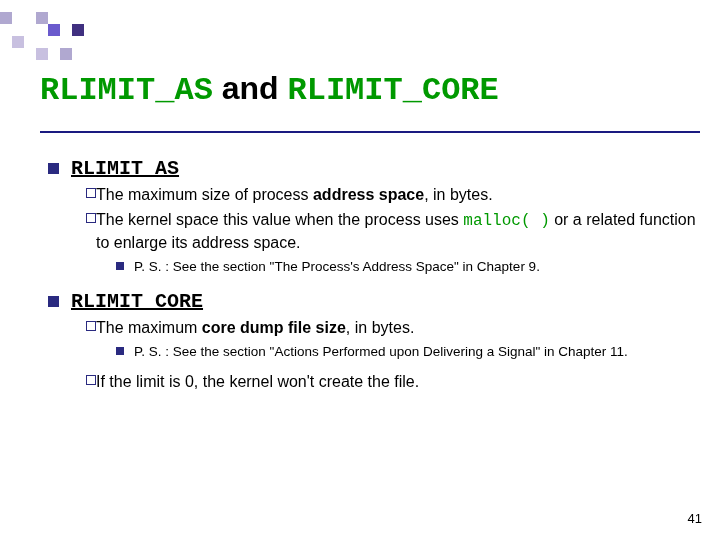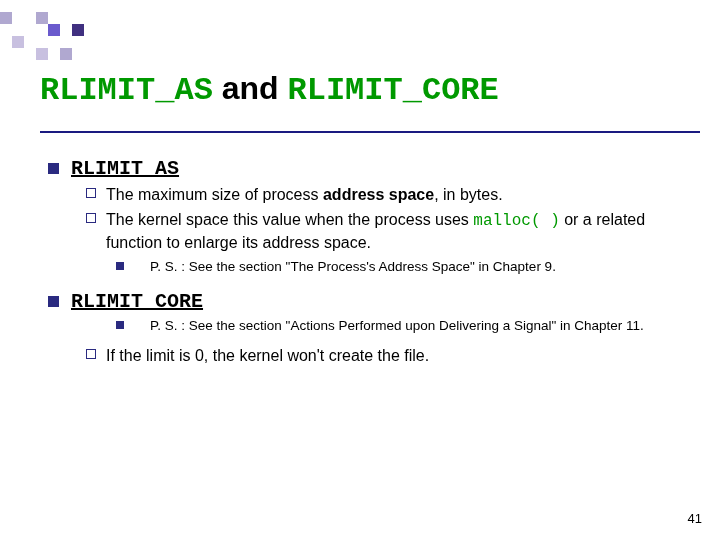--- a/index.html
+++ b/index.html
@@ -33,26 +33,26 @@
     color: #000;
     border-bottom: 2px solid #1a1a80;
     padding-bottom: 22px;
     margin-bottom: 24px;
   }
   .title .code-t { font-family: "Courier New", monospace; color: #009900; font-weight: bold; }
   .lvl1 { margin-left: 8px; margin-bottom: 14px; }
   .lvl1-head { display: flex; align-items: baseline; gap: 12px; margin-bottom: 4px; }
   .sq-bullet { width: 11px; height: 11px; background: #2a2a80; display: inline-block; flex-shrink: 0; margin-top: 5px; }
   .lvl1-text { font-family: "Courier New", monospace; font-size: 20px; font-weight: bold; text-decoration: underline; color: #000; }
-  .lvl2 { margin-left: 38px; margin-bottom: 3px; display: flex; gap: 10px; }
+  .lvl2 { margin-left: 38px; margin-bottom: 3px; display: flex; }
   .sq-open { width: 10px; height: 10px; border: 1.5px solid #2a2a80; display: inline-block; flex-shrink: 0; margin-top: 4px; }
   .lvl2-text { font-size: 16px; line-height: 1.35; color: #000; }
   .lvl2-text b { font-weight: bold; }
   .lvl2-text .code-i { font-family: "Courier New", monospace; color: #009900; font-weight: normal; }
-  .lvl3 { margin-left: 68px; margin-top: 4px; margin-bottom: 10px; display: flex; gap: 26px; }
+  .lvl3 { margin-left: 68px; margin-top: 4px; margin-bottom: 10px; display: flex; gap: 10px; }
   .sq-small { width: 8px; height: 8px; background: #2a2a80; display: inline-block; flex-shrink: 0; margin-top: 4px; }
   .lvl3-text { font-size: 13.5px; line-height: 1.35; color: #000; }
   .pagenum {
     position: absolute;
     bottom: 14px;
     right: 18px;
     font-size: 13px;
     font-weight: normal;
     color: #000;
   }
@@ -113,20 +113,24 @@
       <span class="sq-small"></span>
       <span class="lvl3-text">P. S. : See the section "The Process's Address Space" in Chapter 9.</span>
     </div>
   </div>
 
   <div class="lvl1">
     <div class="lvl1-head">
       <span class="sq-bullet"></span>
       <span class="lvl1-text">RLIMIT_CORE</span>
     </div>
+    <div class="lvl2">
+      <span class="sq-open"></span>
+      <span class="lvl2-text"><span>The maximum </span><b>core dump file size</b><span>, in bytes.</span></span>
+    </div>
     <div class="lvl3">
       <span class="sq-small"></span>
       <span class="lvl3-text">P. S. : See the section "Actions Performed upon Delivering a Signal" in Chapter 11.</span>
     </div>
     <div class="lvl2">
       <span class="sq-open"></span>
       <span class="lvl2-text">If the limit is 0, the kernel won't create the file.</span>
     </div>
   </div>
 </div>

